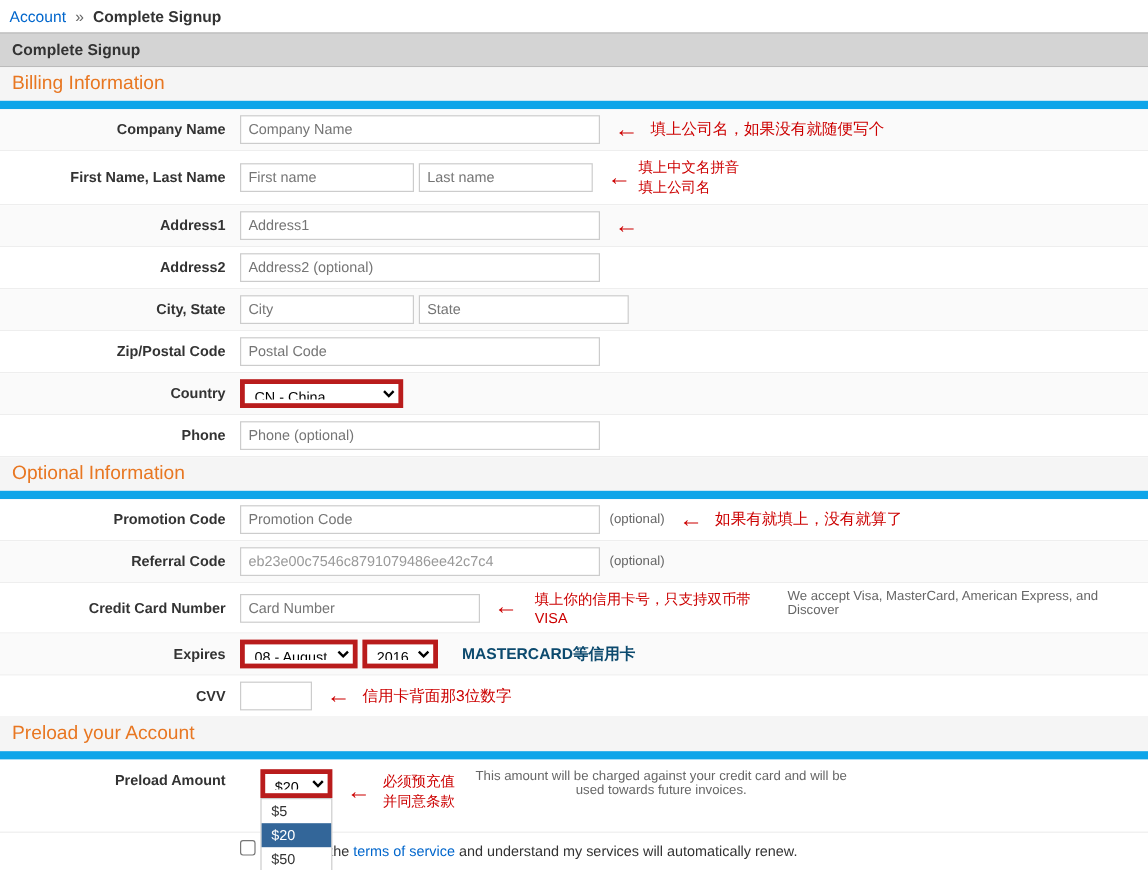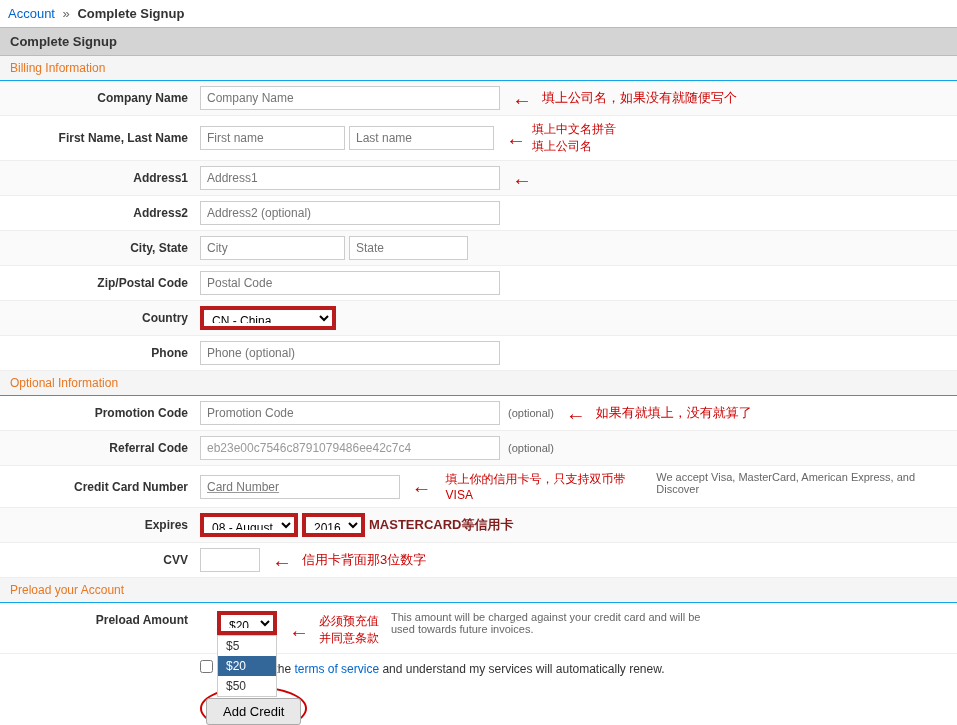--- a/index.html
+++ b/index.html
@@ -17,23 +17,23 @@
       padding: 6px 10px;
       font-weight: bold;
       font-size: 13px;
       border-top: 1px solid #bbb;
       border-bottom: 1px solid #bbb;
     }
 
     .subsection-header {
       padding: 5px 10px;
       color: #e87722;
-      font-size: 12px;
+      font-size: 16px;
       background: #f5f5f5;
-      border-bottom: 1px solid #0ea5e9;
+      border-bottom: 7px solid #0ea5e9;
     }
 
     .form-row {
       display: flex;
       align-items: center;
       padding: 5px 0;
       border-bottom: 1px solid #eee;
       background: #fff;
       min-height: 30px;
     }
@@ -56,26 +56,26 @@
       padding: 3px 6px;
       font-size: 12px;
       color: #999;
       outline: none;
       height: 24px;
     }
 
     .input-full { width: 300px; }
     .input-half { width: 145px; }
     .input-city { width: 145px; }
-    .input-state { width: 119px; }
+    .input-state { width: 175px; }
     .input-postal { width: 300px; }
     .input-phone { width: 300px; }
     .input-promo { width: 300px; }
     .input-referral { width: 300px; font-size: 11px; }
-    .input-cc { width: 202px; text-decoration: underline; }
+    .input-cc { width: 202px; }
     .input-cvv { width: 60px; }
 
     select {
       border: 4px solid #b91c1c;
       padding: 3px 4px;
       font-size: 12px;
       height: 24px;
       background: #fff;
     }
 
@@ -106,31 +106,32 @@
     }
 
     .info-text {
       color: #666;
       font-size: 11px;
       margin-left: 6px;
       max-width: 320px;
     }
 
     .mastercard-text {
-      color: #7f1d1d;
+      color: #0c4a6e;
       font-size: 13px;
       font-weight: bold;
-      margin-left: 0;
+      margin-left: 16px;
     }
 
     .preload-note {
       color: #666;
       font-size: 11px;
       max-width: 320px;
       margin-left: 8px;
+      text-align: center;
     }
 
     .dropdown-container {
       position: relative;
       display: inline-block;
       margin-left: 17px;
     }
 
     .dropdown-menu {
       position: absolute;
@@ -315,21 +316,21 @@
       <input type="text" class="input-cvv" style="">
       <div class="arrow-container">
         <span class="red-arrow">←</span>
         <span class="annotation-text">信用卡背面那3位数字</span>
       </div>
     </div>
   </div>
 
   <div class="subsection-header">Preload your Account</div>
 
-  <div class="form-row" style="align-items:flex-start;padding-top:8px;padding-bottom:6px;">
+  <div class="form-row" style="align-items:flex-start;padding-top:8px;padding-bottom:16px;">
     <div class="form-label" style="padding-top:2px;">Preload Amount</div>
     <div class="form-field" style="align-items:flex-start;position:relative;">
       <div class="dropdown-container">
         <div style="display:flex;align-items:center;">
           <select style="width:60px;">
             <option>$5</option>
             <option selected="">$20</option>
             <option>$50</option>
           </select>
         </div>

